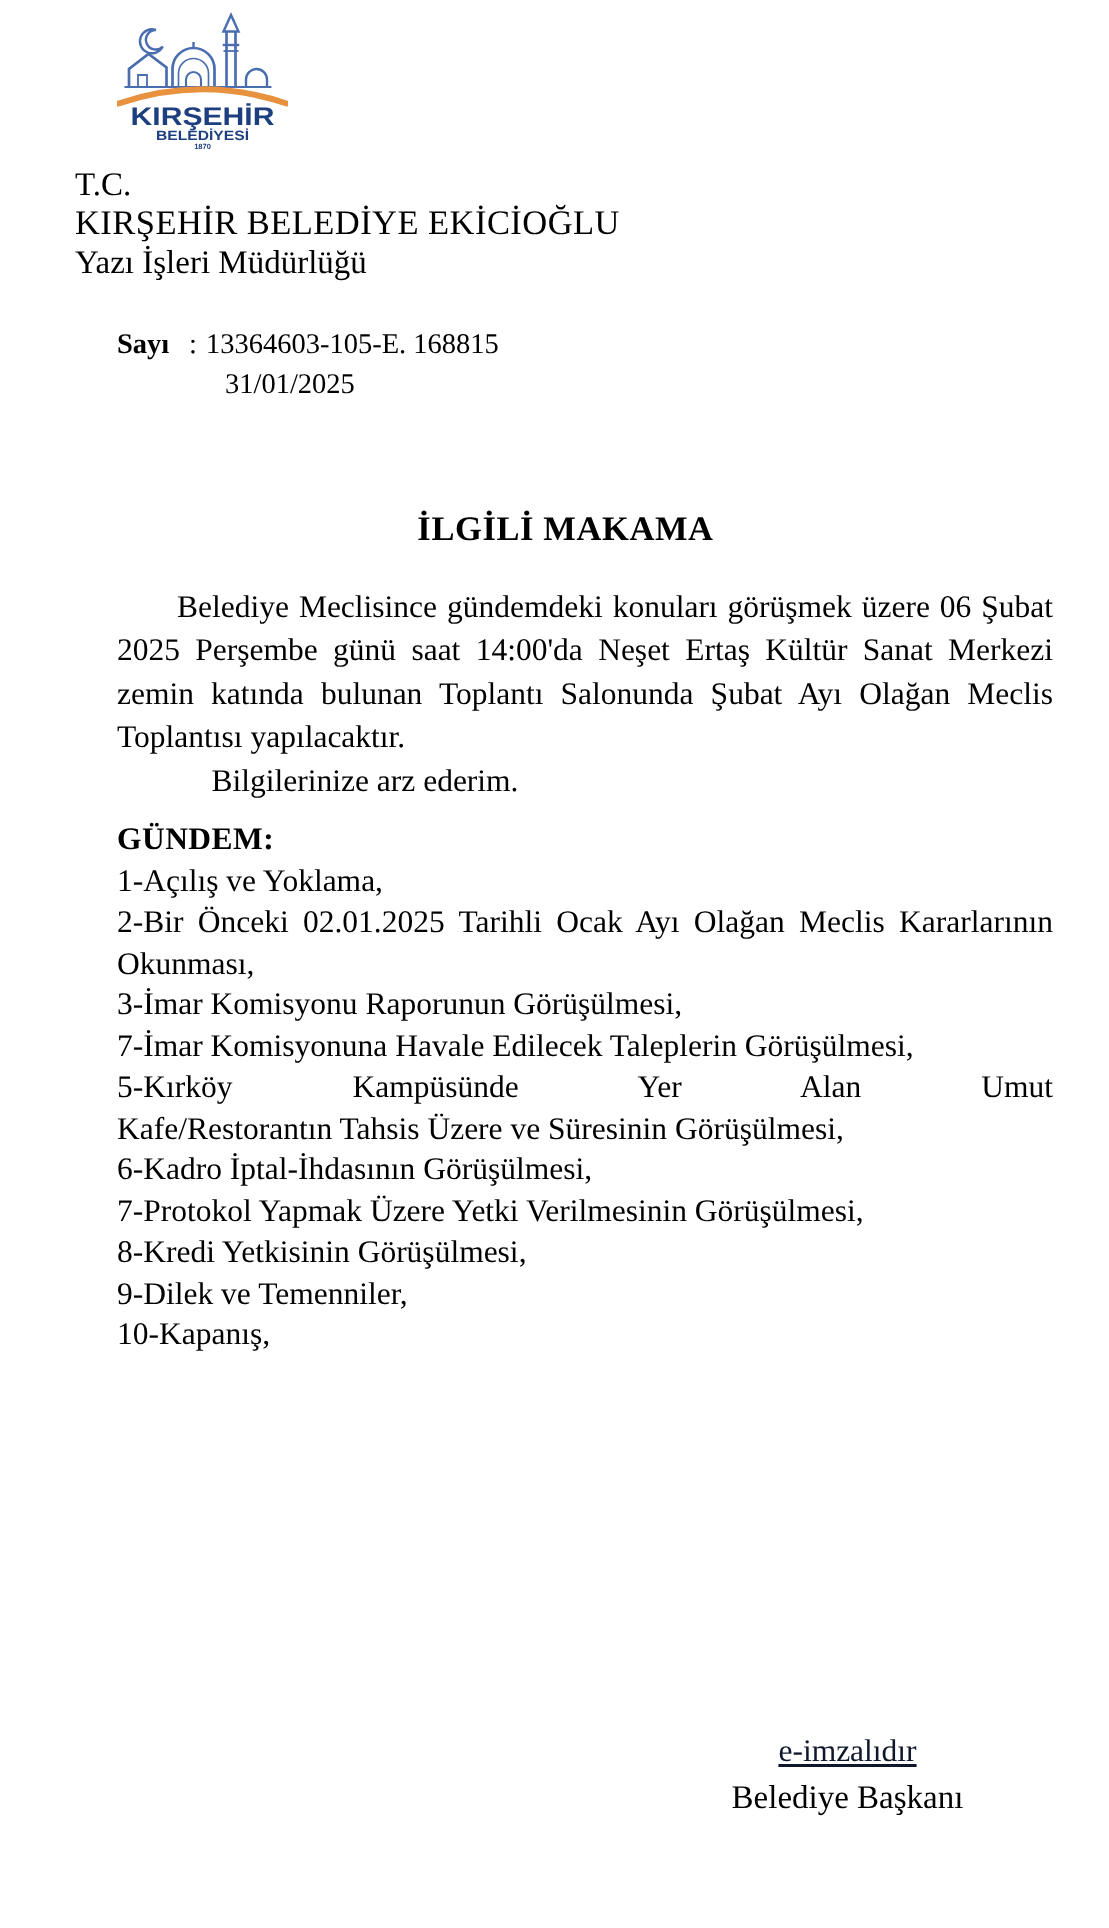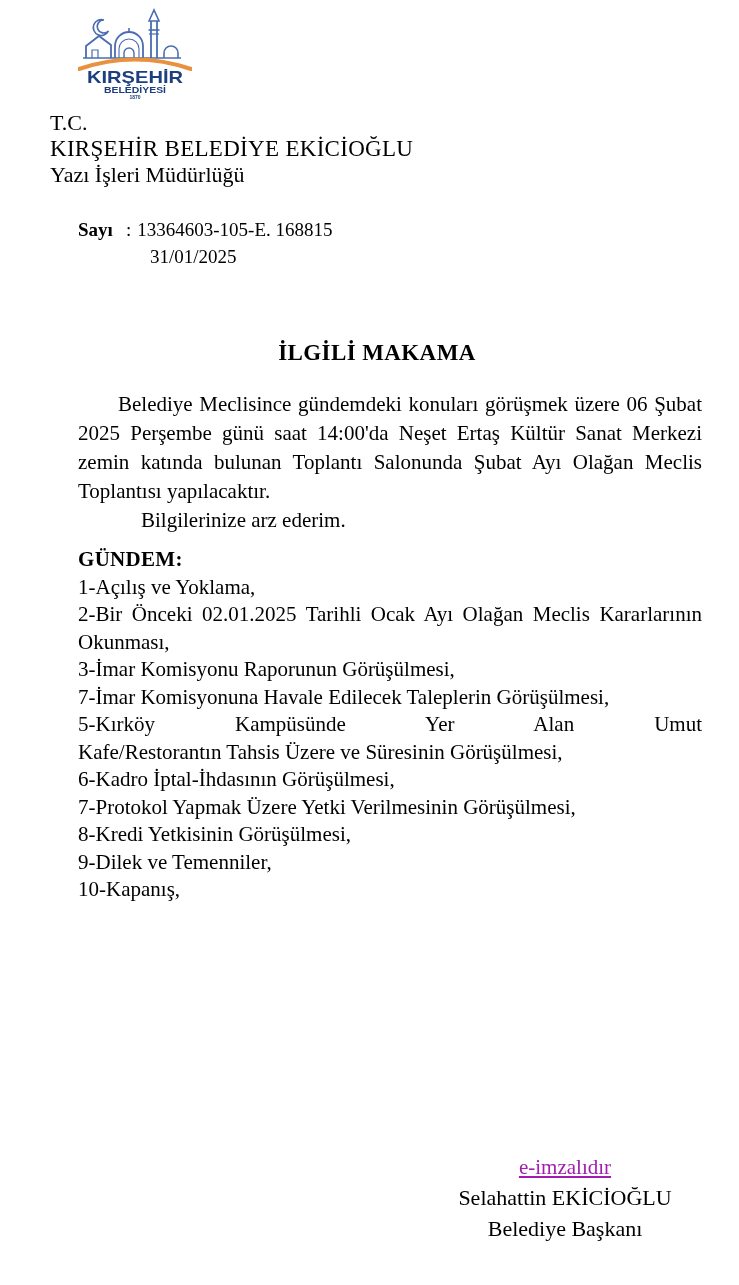--- a/index.html
+++ b/index.html
@@ -131,18 +131,17 @@
         <div class="agenda-line">Kafe/Restorantın Tahsis Üzere ve Süresinin Görüşülmesi,</div>
         <div class="agenda-line">6-Kadro İptal-İhdasının Görüşülmesi,</div>
         <div class="agenda-line">7-Protokol Yapmak Üzere Yetki Verilmesinin Görüşülmesi,</div>
         <div class="agenda-line">8-Kredi Yetkisinin Görüşülmesi,</div>
         <div class="agenda-line">9-Dilek ve Temenniler,</div>
         <div class="agenda-line">10-Kapanış,</div>
       </div>
   </div>
 
   <div class="signature">
-    <div class="esign" style="color: #a21caf;">e-imzalıdır</div>
-    <div class="sig-name">Selahattin EKİCİOĞLU</div>
+    <div class="esign" style="color: #0f172a;">e-imzalıdır</div>
     <div class="sig-title">Belediye Başkanı</div>
   </div>
 
 </div>
 
 </body></html>

